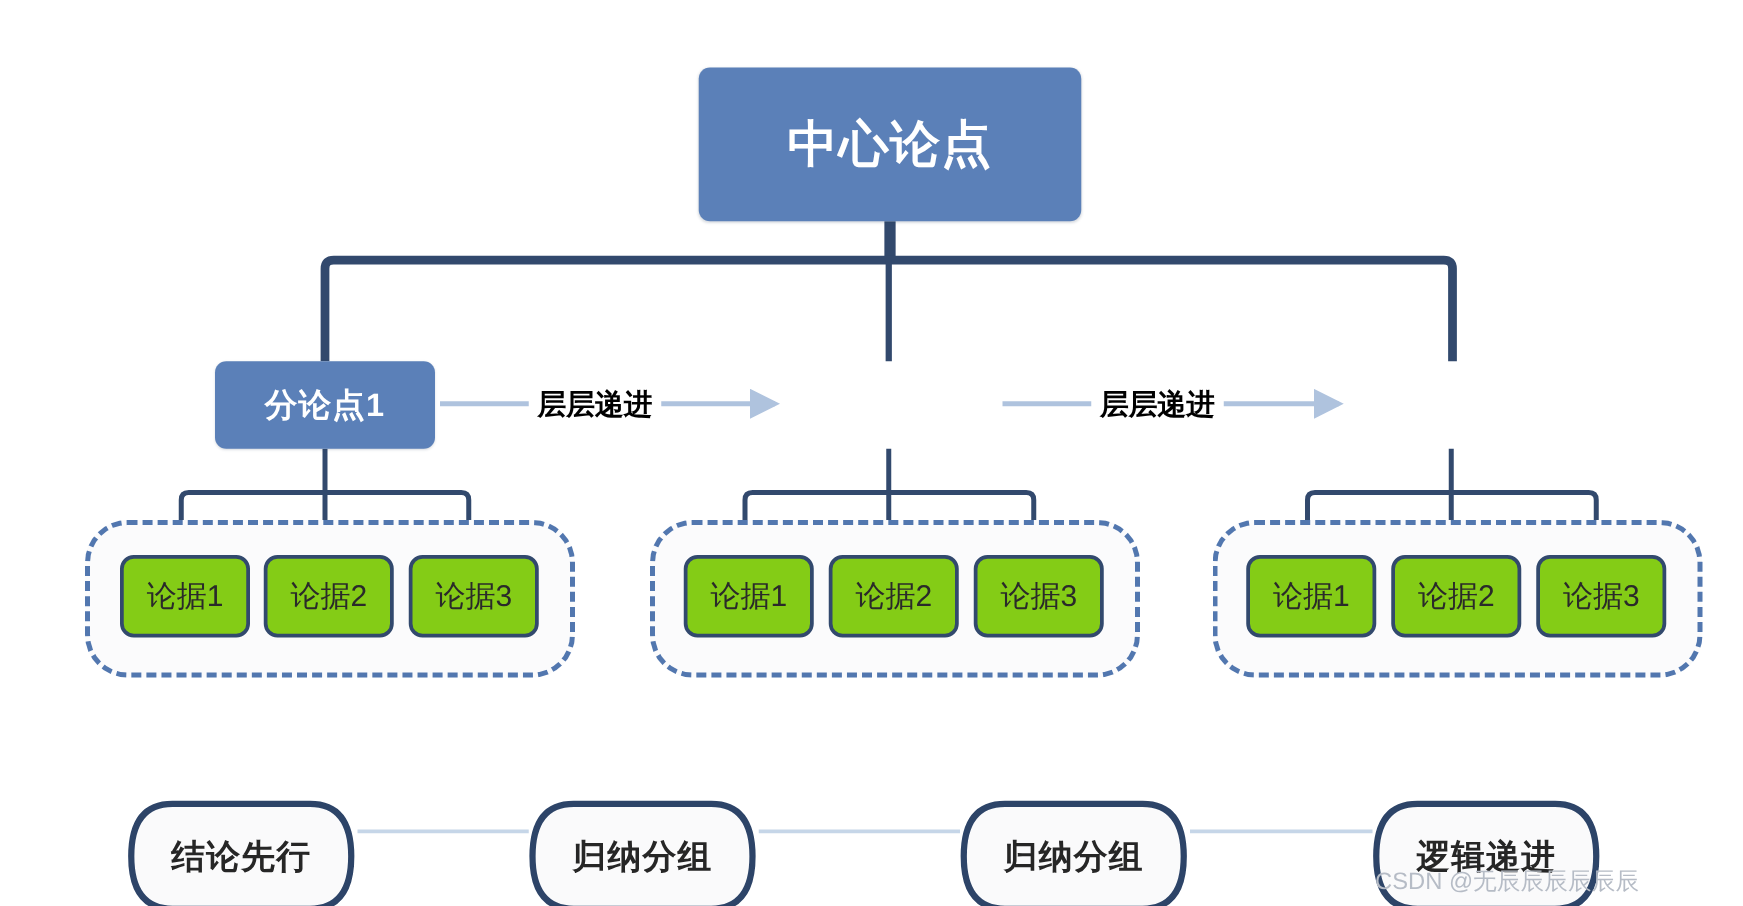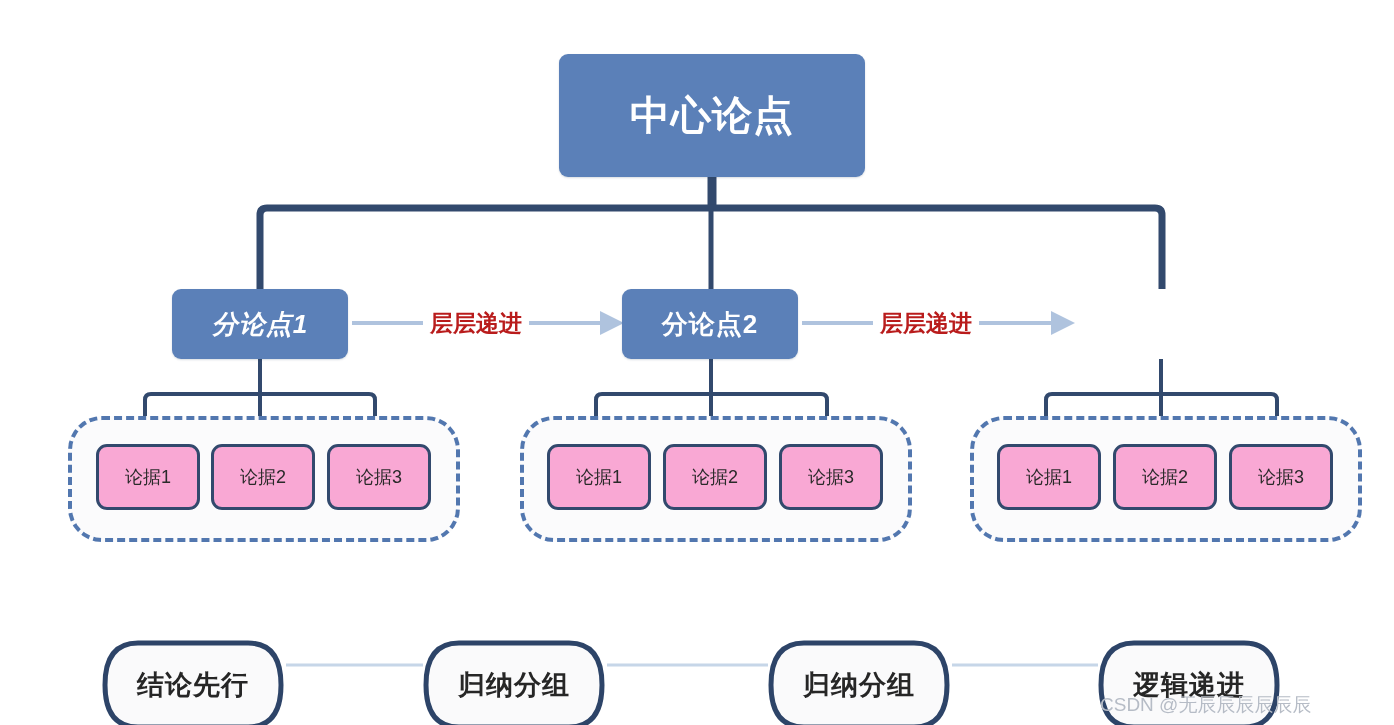--- a/index.html
+++ b/index.html
@@ -42,21 +42,21 @@
     width: 306px; height: 123px;
     font-size: 40px;
     border-radius: 9px;
   }
   .branch-box {
     top: 289px;
     width: 176px; height: 70px;
     font-size: 26px;
     border-radius: 9px;
   }
-  #branch-1 { left: 172px; font-style: italic; }
+  #branch-1 { left: 172px; }
   #branch-2 { left: 622px; }
   #branch-3 { left: 1073px; }
 
   
   .dashed-group {
     position: absolute;
     top: 416px;
     width: 384px;
     height: 118px;
     border: 4px dashed #5277AF;
@@ -69,36 +69,36 @@
   #group-3 { left: 970px; }
 
   
   .evidence-box {
     position: absolute;
     top: 444px;
     width: 98px;
     height: 60px;
     border: 3px solid #32496D;
     border-radius: 11px;
-    background: #f9a8d4;
+    background: #84cc16;
     display: flex;
     align-items: center;
     justify-content: center;
-    font-size: 18px;
+    font-size: 24px;
     color: #2a2a2a;
     z-index: 3;
   }
 
   
   .arrow-label {
     position: absolute;
     top: 308px;
     font-size: 23px;
     font-weight: bold;
-    color: #b91c1c;
+    color: #000000;
     background: #ffffff;
     padding: 0 7px;
     white-space: nowrap;
     z-index: 3;
   }
   #arrow-label-1 { left: 423px; }
   #arrow-label-2 { left: 873px; }
 
   
   .principle {
@@ -178,23 +178,20 @@
     <line x1="952" y1="665" x2="1098" y2="665" stroke="#C6D6E8" stroke-width="3"></line>
   </svg>
 
   <div class="blue-box root-box">
     <span>中心论点</span>
   </div>
 
   <div class="blue-box branch-box" id="branch-1">
     <span>分论点1</span>
   </div>
-  <div class="blue-box branch-box" id="branch-2">
-    <span>分论点2</span>
-  </div>
 
   <div class="arrow-label" id="arrow-label-1">层层递进</div>
   <div class="arrow-label" id="arrow-label-2">层层递进</div>
 
   <div class="dashed-group" id="group-1"></div>
   <div class="dashed-group" id="group-2"></div>
   <div class="dashed-group" id="group-3"></div>
 
   <div class="evidence-box" style="left:96px;">
     <span>论据1</span>

